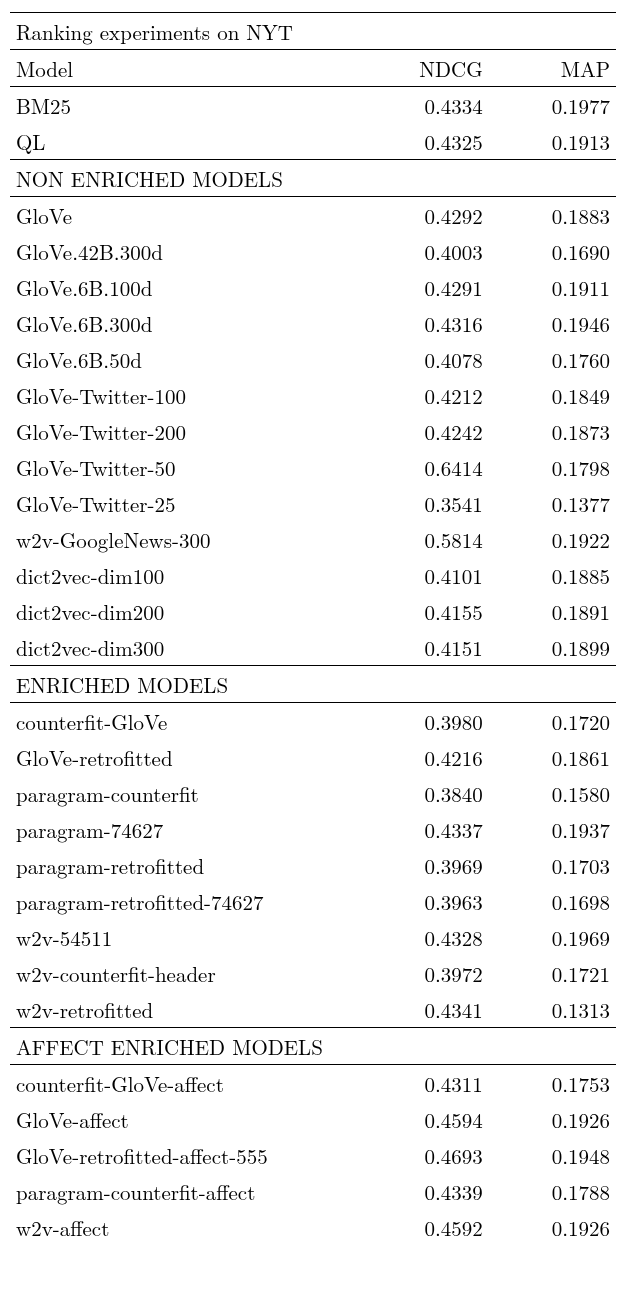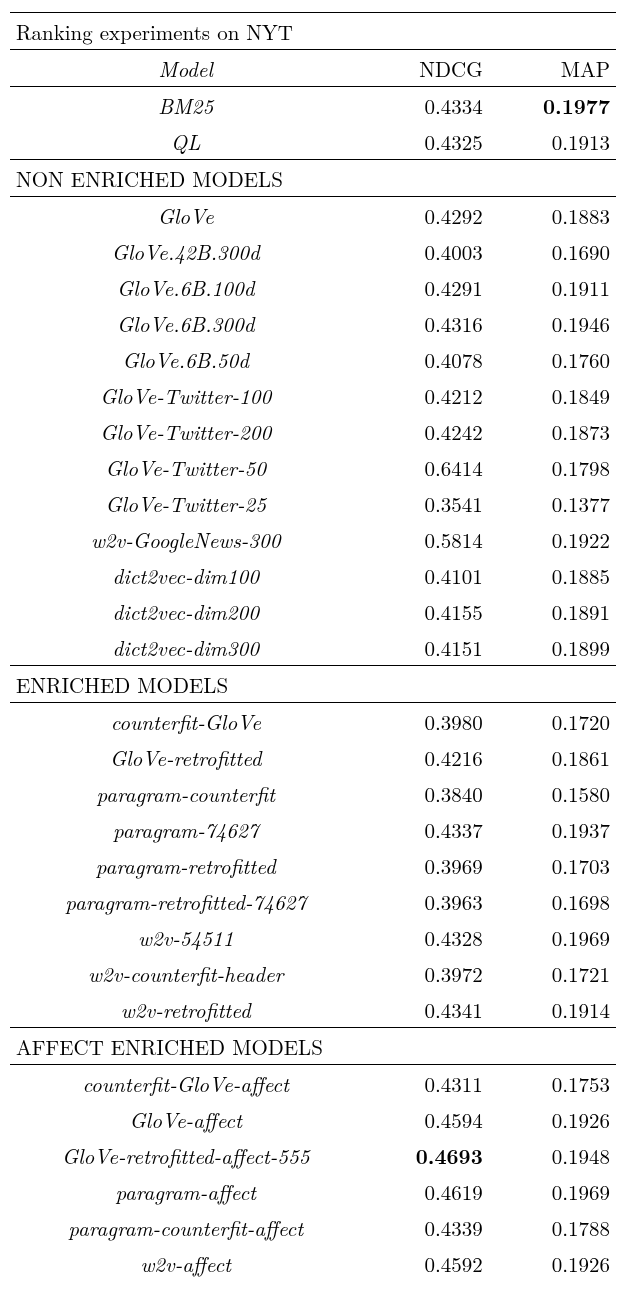--- a/index.html
+++ b/index.html
@@ -18,23 +18,23 @@
     table-layout: fixed;
   }
   td {
     padding: 3px 6px 3px 6px;
     vertical-align: baseline;
   }
   col.model { width: 58%; }
   col.ndcg  { width: 21%; }
   col.map   { width: 21%; }
   .num { text-align: right; font-variant-numeric: tabular-nums; }
-  .model { text-align: center; font-style: italic; }
+  .model { text-align: left; }
   .hdr-center { }
-  .bold { font-weight: bold; }
+  .bold { font-weight: normal; }
   .rule-top    { border-top: 1px solid #000; }
 </style>
 </head>
 <body>
 
 <table>
   <colgroup>
     <col class="model">
       <col class="ndcg">
       <col class="map">
@@ -165,44 +165,39 @@
         <td class="num">0.1969</td>
       </tr>
       <tr>
         <td class="model">w2v-counterfit-header</td>
         <td class="num">0.3972</td>
         <td class="num">0.1721</td>
       </tr>
       <tr>
         <td class="model">w2v-retrofitted</td>
         <td class="num">0.4341</td>
-        <td class="num">0.1914</td>
+        <td class="num">0.1313</td>
       </tr>
       <tr class="rule-top">
         <td colspan="3" class="hdr-center">AFFECT ENRICHED MODELS</td>
       </tr>
       <tr class="rule-top">
         <td class="model">counterfit-GloVe-affect</td>
         <td class="num">0.4311</td>
         <td class="num">0.1753</td>
       </tr>
       <tr>
         <td class="model">GloVe-affect</td>
         <td class="num">0.4594</td>
         <td class="num">0.1926</td>
       </tr>
       <tr>
         <td class="model">GloVe-retrofitted-affect-555</td>
         <td class="num"><span class="bold">0.4693</span></td>
         <td class="num">0.1948</td>
-      </tr>
-      <tr>
-        <td class="model">paragram-affect</td>
-        <td class="num">0.4619</td>
-        <td class="num">0.1969</td>
       </tr>
       <tr>
         <td class="model">paragram-counterfit-affect</td>
         <td class="num">0.4339</td>
         <td class="num">0.1788</td>
       </tr>
       <tr>
         <td class="model">w2v-affect</td>
         <td class="num">0.4592</td>
         <td class="num">0.1926</td>

